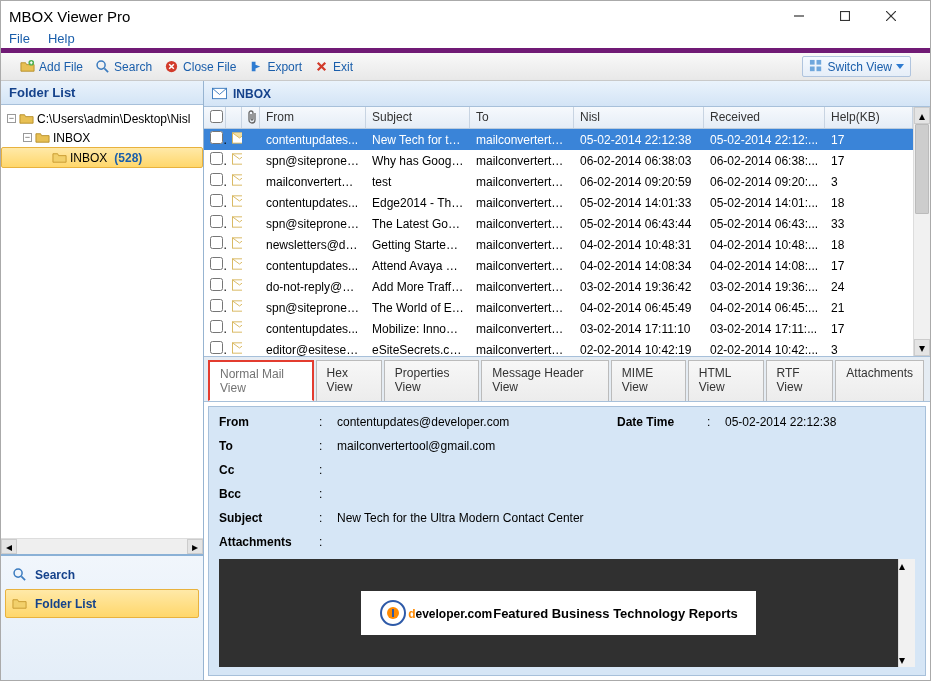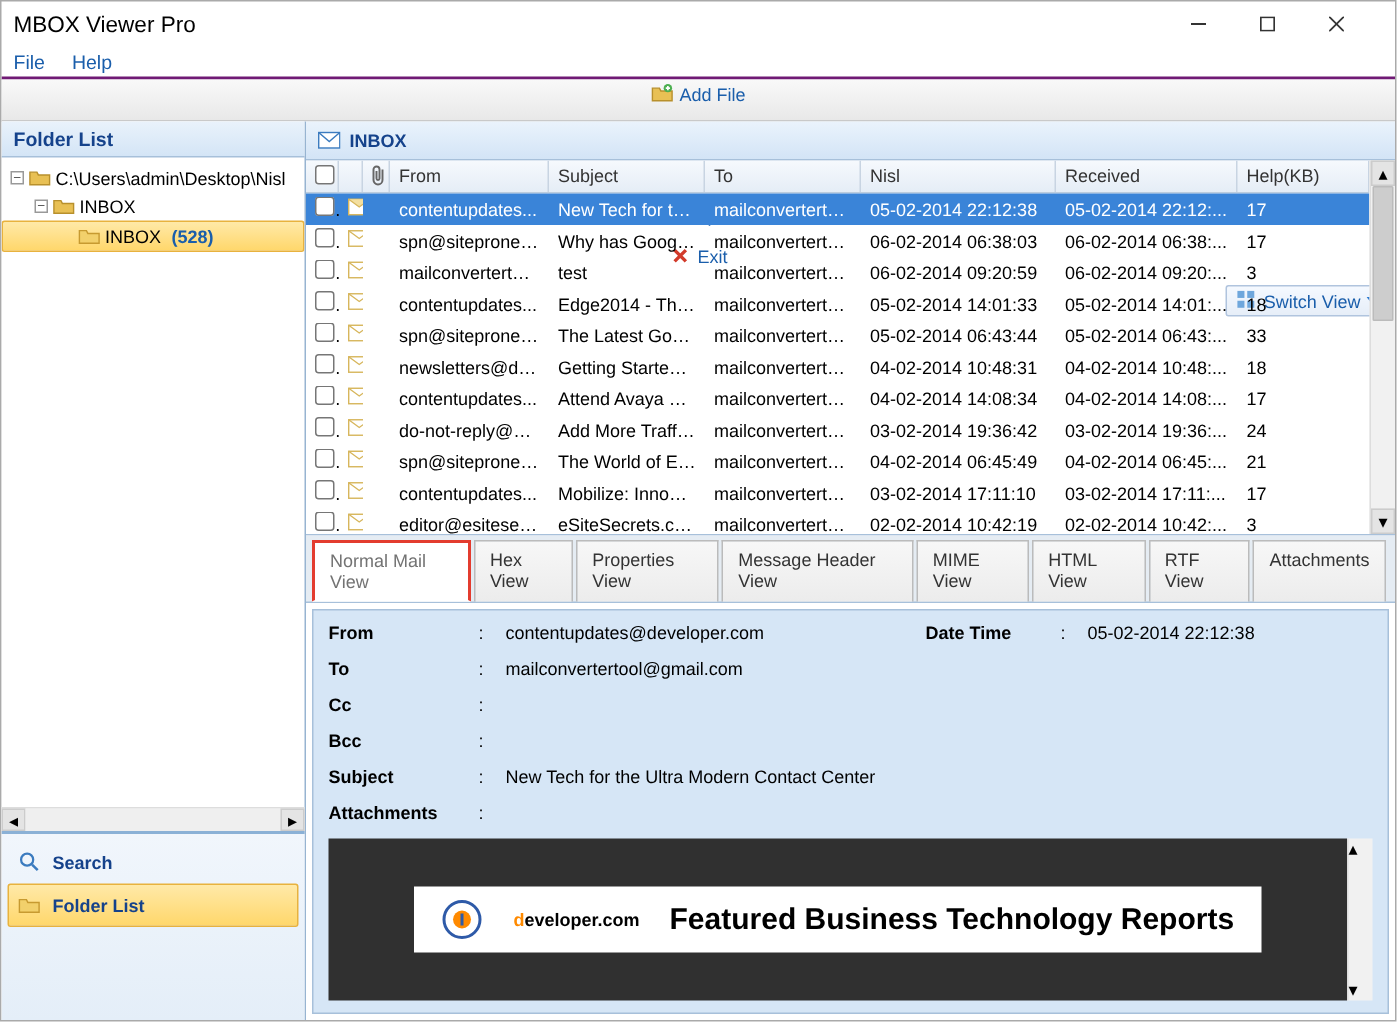--- a/index.html
+++ b/index.html
@@ -2,23 +2,23 @@
 <html><head>
   <meta charset="utf-8">
   <style>
     * { margin:0; padding:0; box-sizing:border-box; font-family:"Segoe UI",Tahoma,sans-serif; font-size:12px; }
     body { width:931px; height:681px; border:1px solid #aaa; background:#fff; display:flex; flex-direction:column; overflow:hidden; }
     .titlebar { height:30px; display:flex; align-items:center; padding:0 16px 0 8px; }
     .titlebar .title { font-size:15px; }
     .titlebar .spacer { flex:1; }
     .winbtn { width:46px; height:30px; display:flex; align-items:center; justify-content:center; }
     .winbtn svg { width:10px; height:10px; }
-    .menubar { height:22px; display:flex; align-items:center; padding:0 8px; gap:18px; border-bottom:2px solid #701a75; }
+    .menubar { height:22px; display:flex; align-items:flex-start; padding:0 8px; gap:18px; border-bottom:5px solid #701a75; }
     .menubar span { color:#1a5eab; font-size:13px; }
-    .toolbar { height:28px; display:flex; align-items:center; padding:2px 4px; gap:12px; background:linear-gradient(#f9f9f9,#e8e8e8); border-bottom:1px solid #c9c9c9;flex-direction:column; }
+    .toolbar { height:28px; display:flex; align-items:center; padding:2px 19px; gap:12px; background:linear-gradient(#f9f9f9,#e8e8e8); border-bottom:1px solid #c9c9c9; }
     .tbtn { display:flex; align-items:center; gap:4px; color:#1a5eab; font-size:12px; }
     .tbtn.switch { margin-left:auto; border:1px solid #b0c4de; background:linear-gradient(#f5f9ff,#e6eef8); padding:2px 6px; border-radius:2px; }
     .ico { width:15px; height:15px; display:inline-block; }
     .main { flex:1; display:flex; min-height:0; }
     .sidebar { width:203px; border-right:1px solid #97b4d1; display:flex; flex-direction:column; background:#fff; }
     .sidehdr { background:linear-gradient(#e9f2fb,#d4e5f6); border-bottom:1px solid #a7c0da; padding:4px 8px; color:#15428b; font-weight:bold; font-size:13px; }
     .tree { flex:1; padding:4px 0 4px 0px; overflow:auto; }
     .tnode { display:flex; align-items:center; gap:3px; padding:2px 4px; white-space:nowrap; font-size:12px; }
     .tnode .sq { width:9px; height:9px; border:1px solid #999; display:flex; align-items:center; justify-content:center; font-size:9px; line-height:9px; color:#555; }
     .tnode.l1 { padding-left:6px; }
@@ -56,24 +56,24 @@
     .vscroll .track { flex:1; position:relative; }
     .vscroll .thumb { position:absolute; left:1px; right:1px; top:0; height:90px; background:#cdcdcd; border:1px solid #bbb; border-radius:1px; }
     .tabs { display:flex; background:#e5ecf3; border-bottom:1px solid #a7c0da; padding:3px 4px 0 4px; gap:0; }
     .tab { padding:5px 10px; border:1px solid #bbb; border-bottom:none; background:linear-gradient(#f7f7f7,#ececec); font-size:12px; color:#333; margin-right:2px; }
     .tab.active { background:#fff; border:2px solid #e33c2f; border-bottom:1px solid #fff; color:#737373; }
     .preview { flex:1; background:#d6e6f6; border:1px solid #a7c0da; margin:4px; padding:8px 10px; display:flex; flex-direction:column; min-height:0; }
     .hdrs { display:grid; grid-template-columns:100px 18px 280px 90px 18px 1fr; row-gap:10px; font-size:12px; }
     .hdrs .lbl { font-weight:bold; }
     .bodywrap { margin-top:10px; flex:1; display:flex; min-height:0; }
     .bodyinner { flex:1; background:#303030; padding:10px; display:flex; align-items:center; justify-content:center; overflow:hidden; }
-    .banner { background:#fff; padding:8px 18px; display:flex; align-items:center; gap:20px; }
+    .banner { background:#fff; padding:8px 18px; display:flex; align-items:center; gap:1px; }
     .banner .logo { font-weight:bold; font-size:16px; }
     .banner .logo .d { color:#ff8a00; }
-    .banner .txt { font-size:20px; font-weight:bold; }
+    .banner .txt { font-size:13px; font-weight:bold; }
     .bscroll { width:17px; background:#f1f1f1; border-left:1px solid #ddd; display:flex; flex-direction:column; }
     .env-icon { width:15px; height:12px; display:inline-block; }
   </style>
 </head>
 <body>
 
 <div class="titlebar">
   <span class="title">MBOX Viewer Pro</span>
   <div class="spacer"></div>
   <div class="winbtn">

